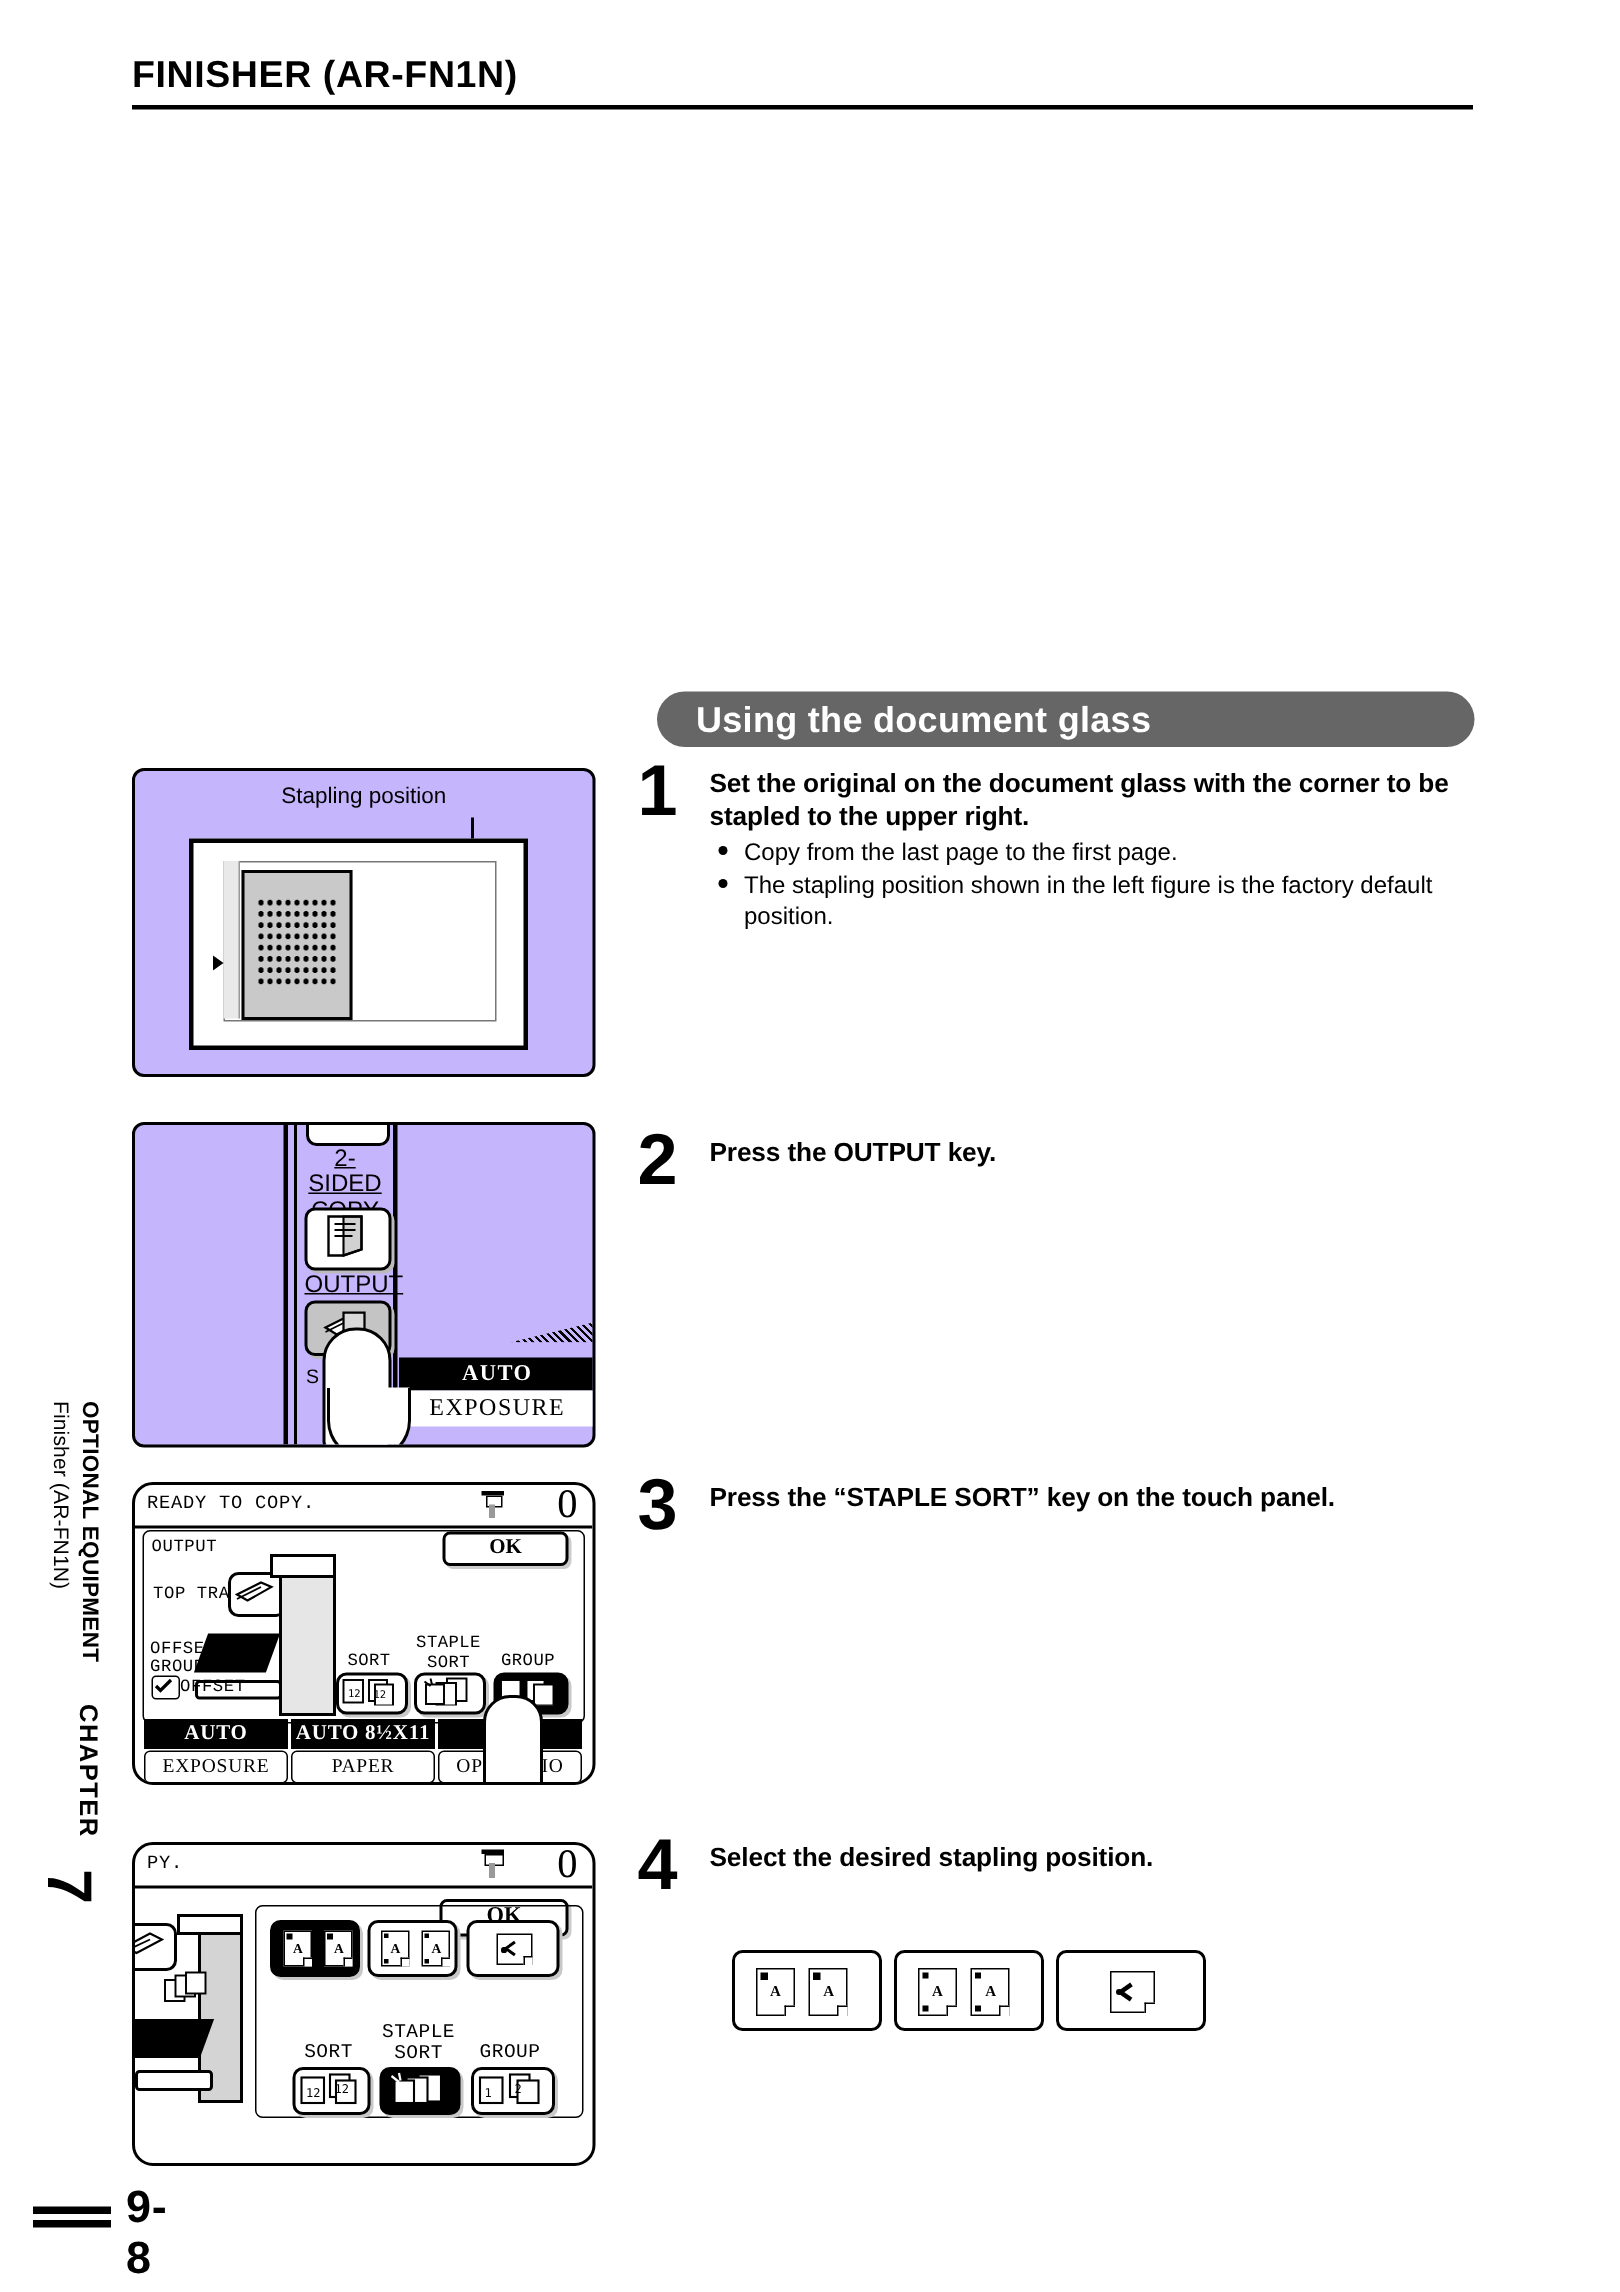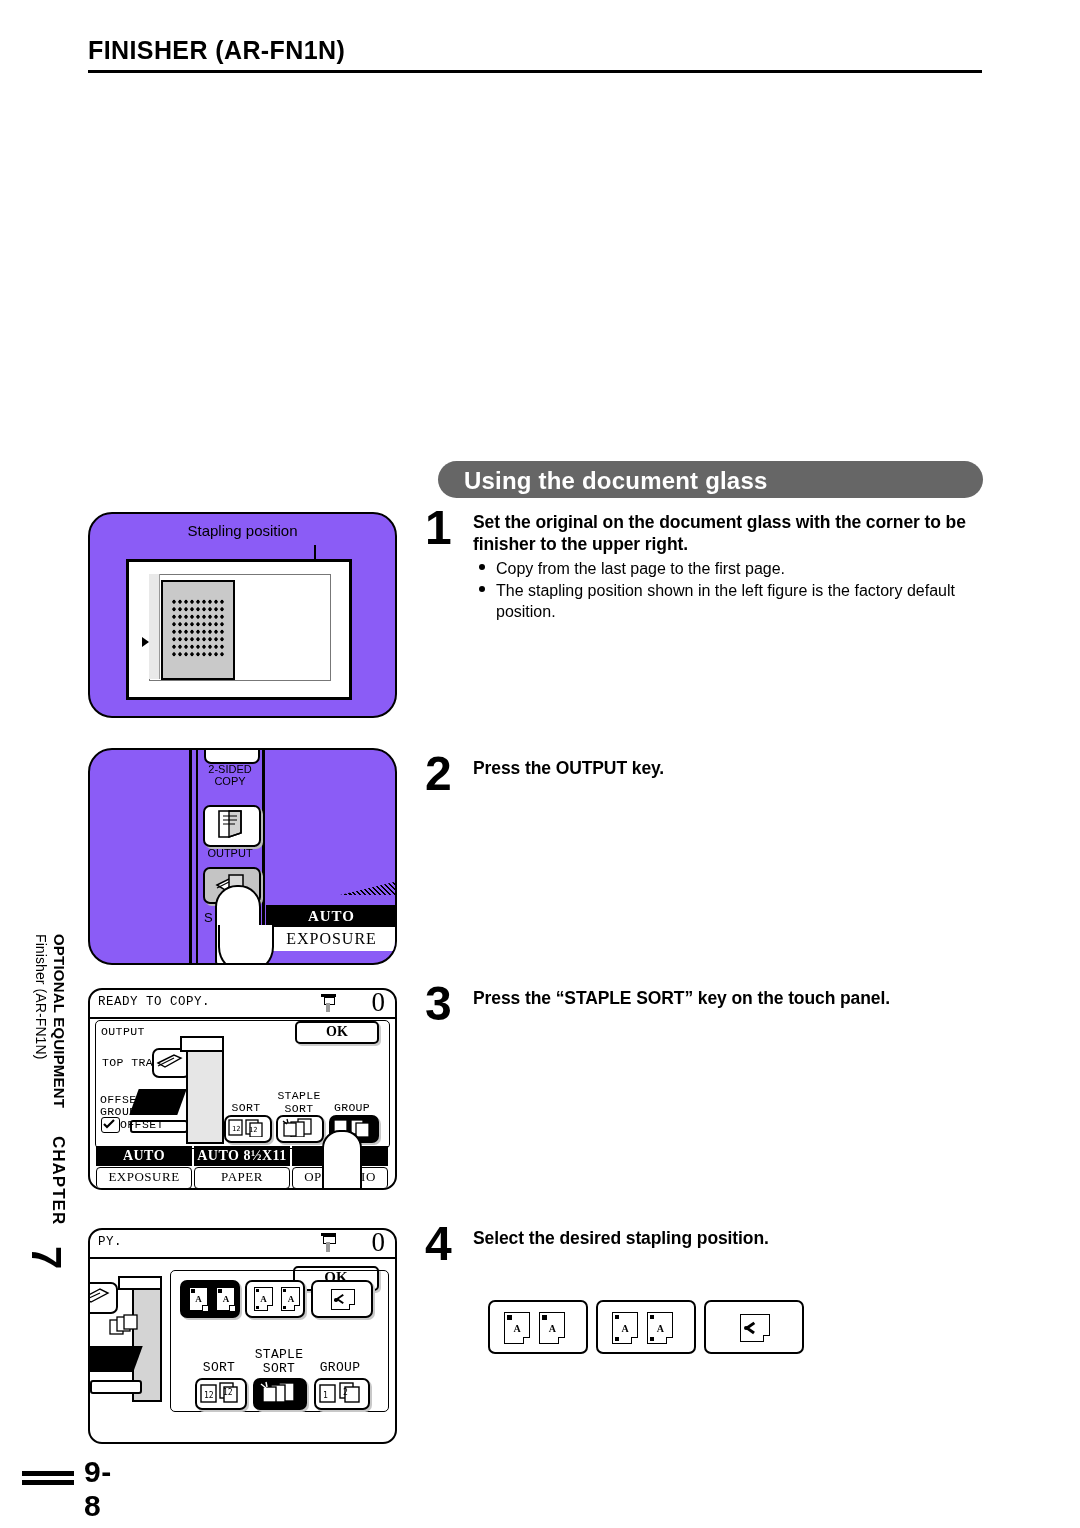--- a/index.html
+++ b/index.html
@@ -31,42 +31,42 @@
   .bl{position:relative;padding-left:23px;font-size:16px;line-height:1.32;margin-top:1px;}
   .bl .dot{position:absolute;left:6px;top:6px;width:6px;height:6px;background:#000;border-radius:50%;}
   .bl.just{text-align:justify;}
 
   #step-1{top:512px;}
   #step-2{top:758px;}
   #step-3{top:988px;}
   #step-4{top:1228px;}
 
   
-  .figbox{position:absolute;background:#8b5cf6;border:2.5px solid #000;border-radius:24px;overflow:hidden;}
+  .figbox{position:absolute;background:#c4b5fd;border:2.5px solid #000;border-radius:8px;overflow:hidden;}
 
   
   #fig-glass{left:88px;top:512px;width:305px;height:202px;}
   #fig-glass .lbl{position:absolute;left:0;top:8px;width:100%;text-align:center;font-size:15px;}
   #fig-glass .leader{position:absolute;left:224px;top:31px;width:1.6px;height:26px;background:#000;}
   #fig-glass .circle{position:absolute;left:211px;top:54px;width:27px;height:27px;border:1.6px solid #000;border-radius:50%;}
   #fig-glass .outer{position:absolute;left:36px;top:45px;width:220px;height:135px;border:3px solid #000;background:#fff;}
   #fig-glass .glass{position:absolute;left:20px;top:12px;width:180px;height:105px;border:1.2px solid #777;background:#fff;}
   #fig-glass .strip{position:absolute;left:20px;top:12px;width:10px;height:105px;background:#e9e9e9;border-right:1px solid #999;}
   #fig-glass .sheet{position:absolute;left:32px;top:18px;width:70px;height:96px;background:#c9c9c9;border:2px solid #000;}
   #fig-glass .dots{position:absolute;left:8px;top:16px;width:54px;height:60px;
       background-image:radial-gradient(#000 36%,transparent 38%);
       background-size:6px 7.5px;}
   #fig-glass .marker{position:absolute;left:13px;top:75px;width:0;height:0;border-left:7px solid #000;border-top:5px solid transparent;border-bottom:5px solid transparent;}
 
   
   #fig-panel{left:88px;top:748px;width:305px;height:213px;}
   #fig-panel .divL{position:absolute;left:99px;top:0;width:3px;height:100%;background:#000;}
   #fig-panel .divL2{position:absolute;left:106px;top:0;width:2px;height:100%;background:#000;}
   #fig-panel .divR{position:absolute;left:172px;top:0;width:2.5px;height:100%;background:#000;}
-  #fig-panel .btnlabel{position:absolute;text-align:center;font-size:11px;line-height:1.08;}
+  #fig-panel .btnlabel{position:absolute;text-align:center;font-size:16px;line-height:1.08;text-decoration:underline;}
   #fig-panel .topkey{position:absolute;left:114px;top:-12px;width:52px;height:22px;border:2px solid #000;border-radius:7px;background:#fff;}
   #fig-panel .key{position:absolute;border:2px solid #000;border-radius:7px;background:#fff;box-shadow:2px 2px 0 #bbb;}
   #fig-panel #key-2sided{left:113px;top:55px;width:54px;height:38px;}
   #fig-panel #key-output{left:113px;top:117px;width:54px;height:33px;background:#c4c4c4;}
   #fig-panel .sk{position:absolute;left:114px;top:160px;font-size:13px;}
   #fig-panel .autobar{position:absolute;left:176px;top:155px;width:131px;height:22px;background:#000;}
   #fig-panel .autobar span{color:#fff;font-family:"Liberation Serif",serif;font-weight:bold;font-size:15px;display:block;text-align:center;line-height:22px;letter-spacing:1px;}
   #fig-panel .expbar{position:absolute;left:176px;top:177px;width:131px;height:24px;background:#fff;}
   #fig-panel .expbar span{font-family:"Liberation Serif",serif;font-size:16px;display:block;text-align:center;line-height:24px;letter-spacing:1px;}
   #fig-panel .wedge{position:absolute;left:250px;top:129px;width:66px;height:16px;
@@ -137,21 +137,21 @@
   <div class="vtext ch-num">7</div>
 </div>
 
 <div id="section-banner">
   <div class="btext">Using the document glass</div>
 </div>
 
 <div class="step" id="step-1">
   <div class="num">1</div>
   <div class="body">
-    <div class="hd">Set the original on the document glass with the corner to be finisher to the upper right.</div>
+    <div class="hd">Set the original on the document glass with the corner to be stapled to the upper right.</div>
     <div class="bullets">
       <div class="bl"><span class="dot"></span><span>Copy from the last page to the first page.</span></div>
       <div class="bl"><span class="dot"></span><span>The stapling position shown in the left figure is the factory default position.</span></div>
     </div>
   </div>
 </div>
 
 <div class="step" id="step-2">
   <div class="num">2</div>
   <div class="body">

